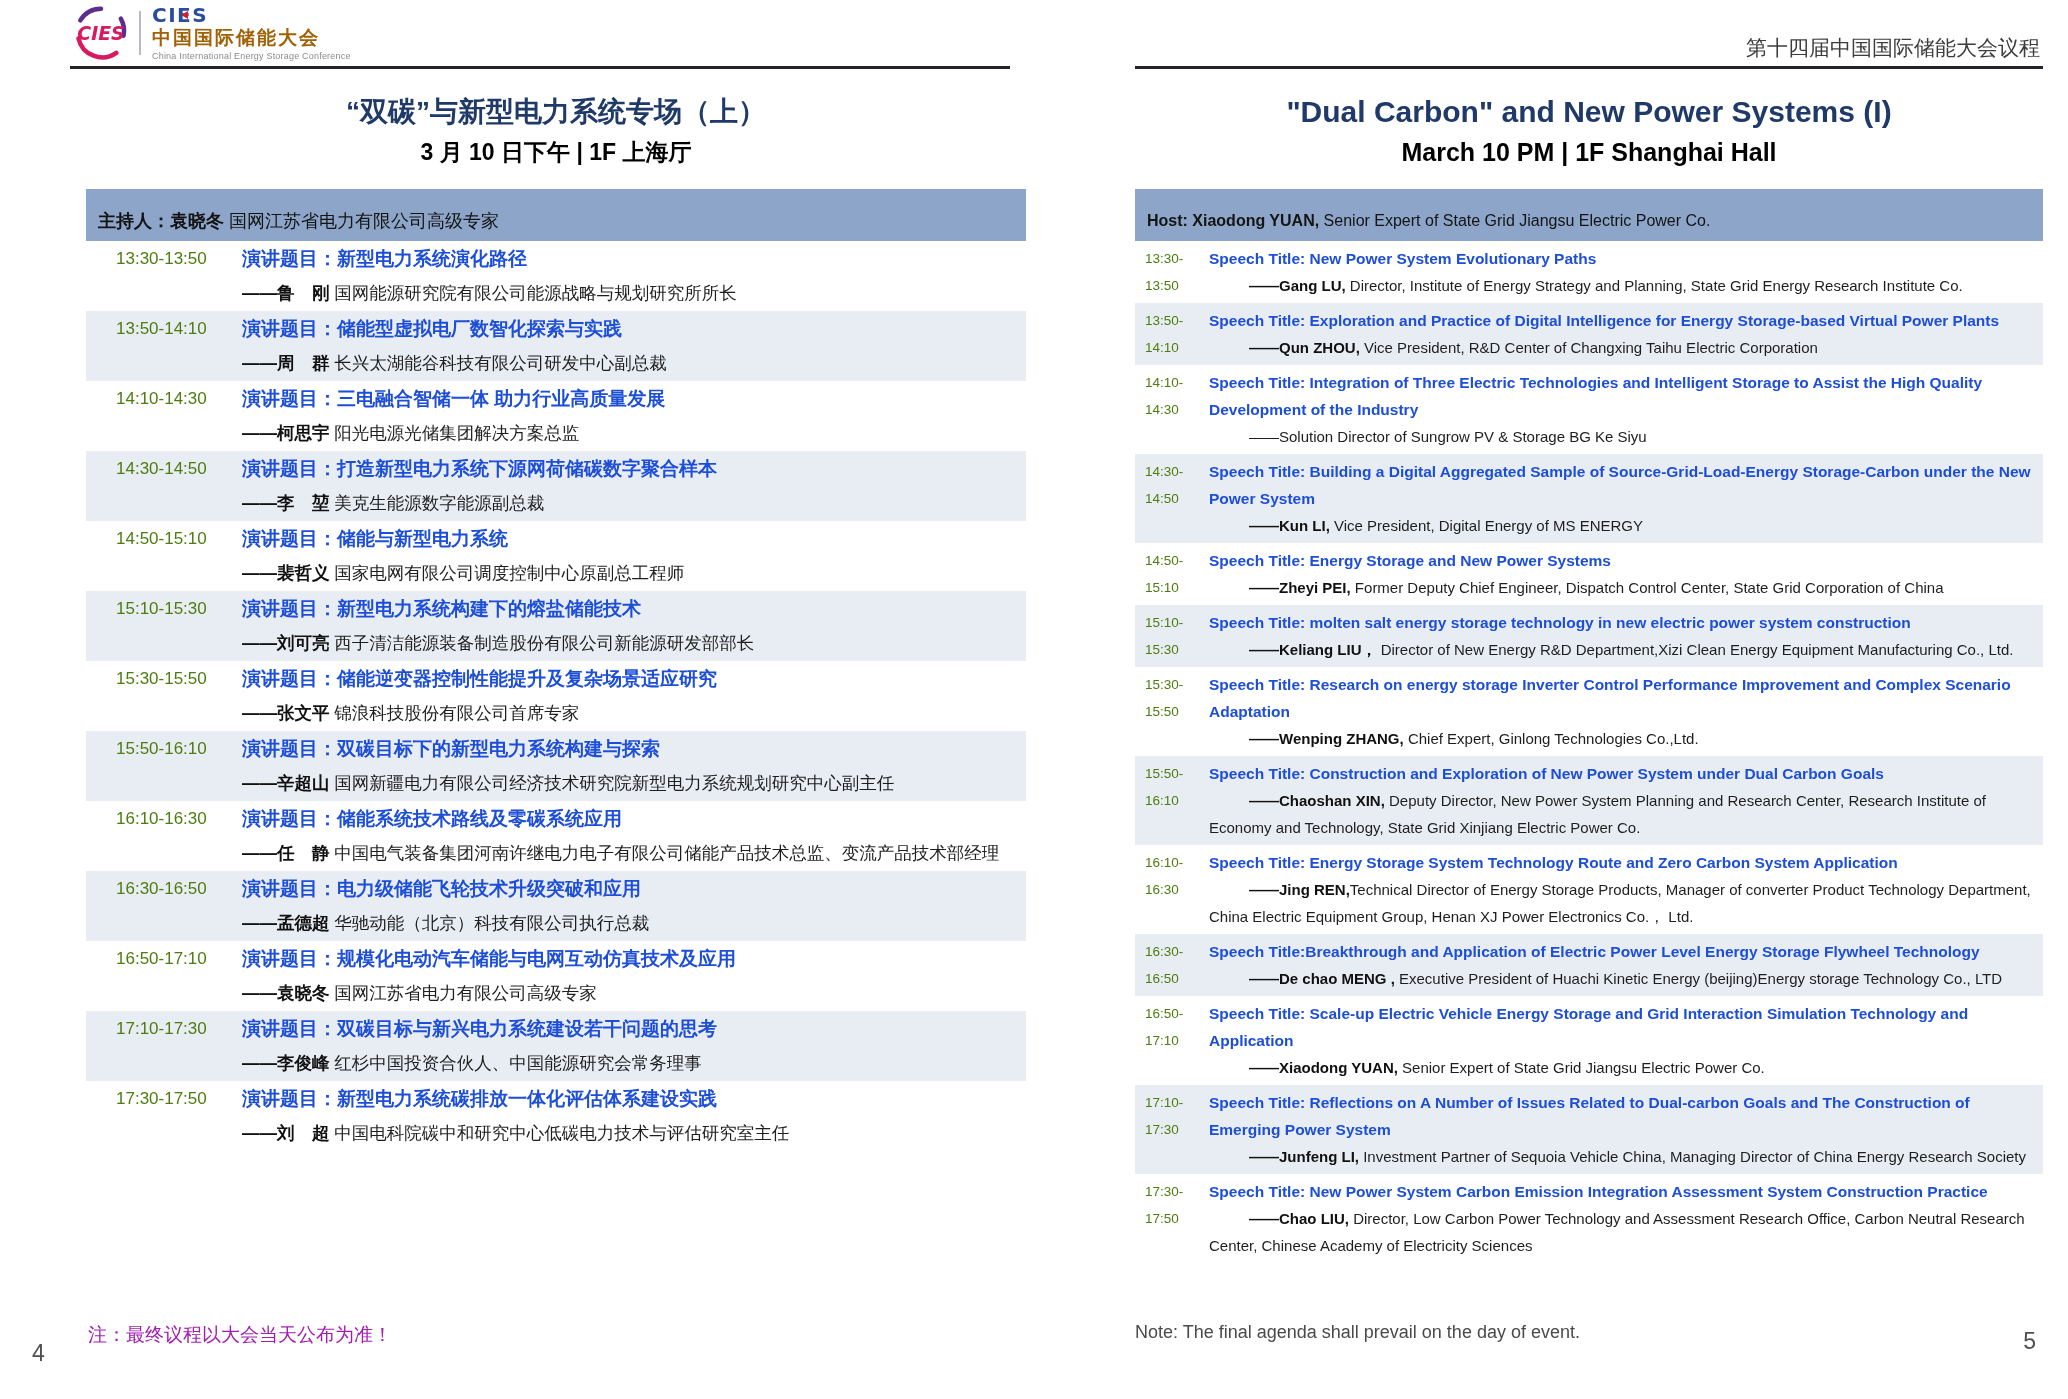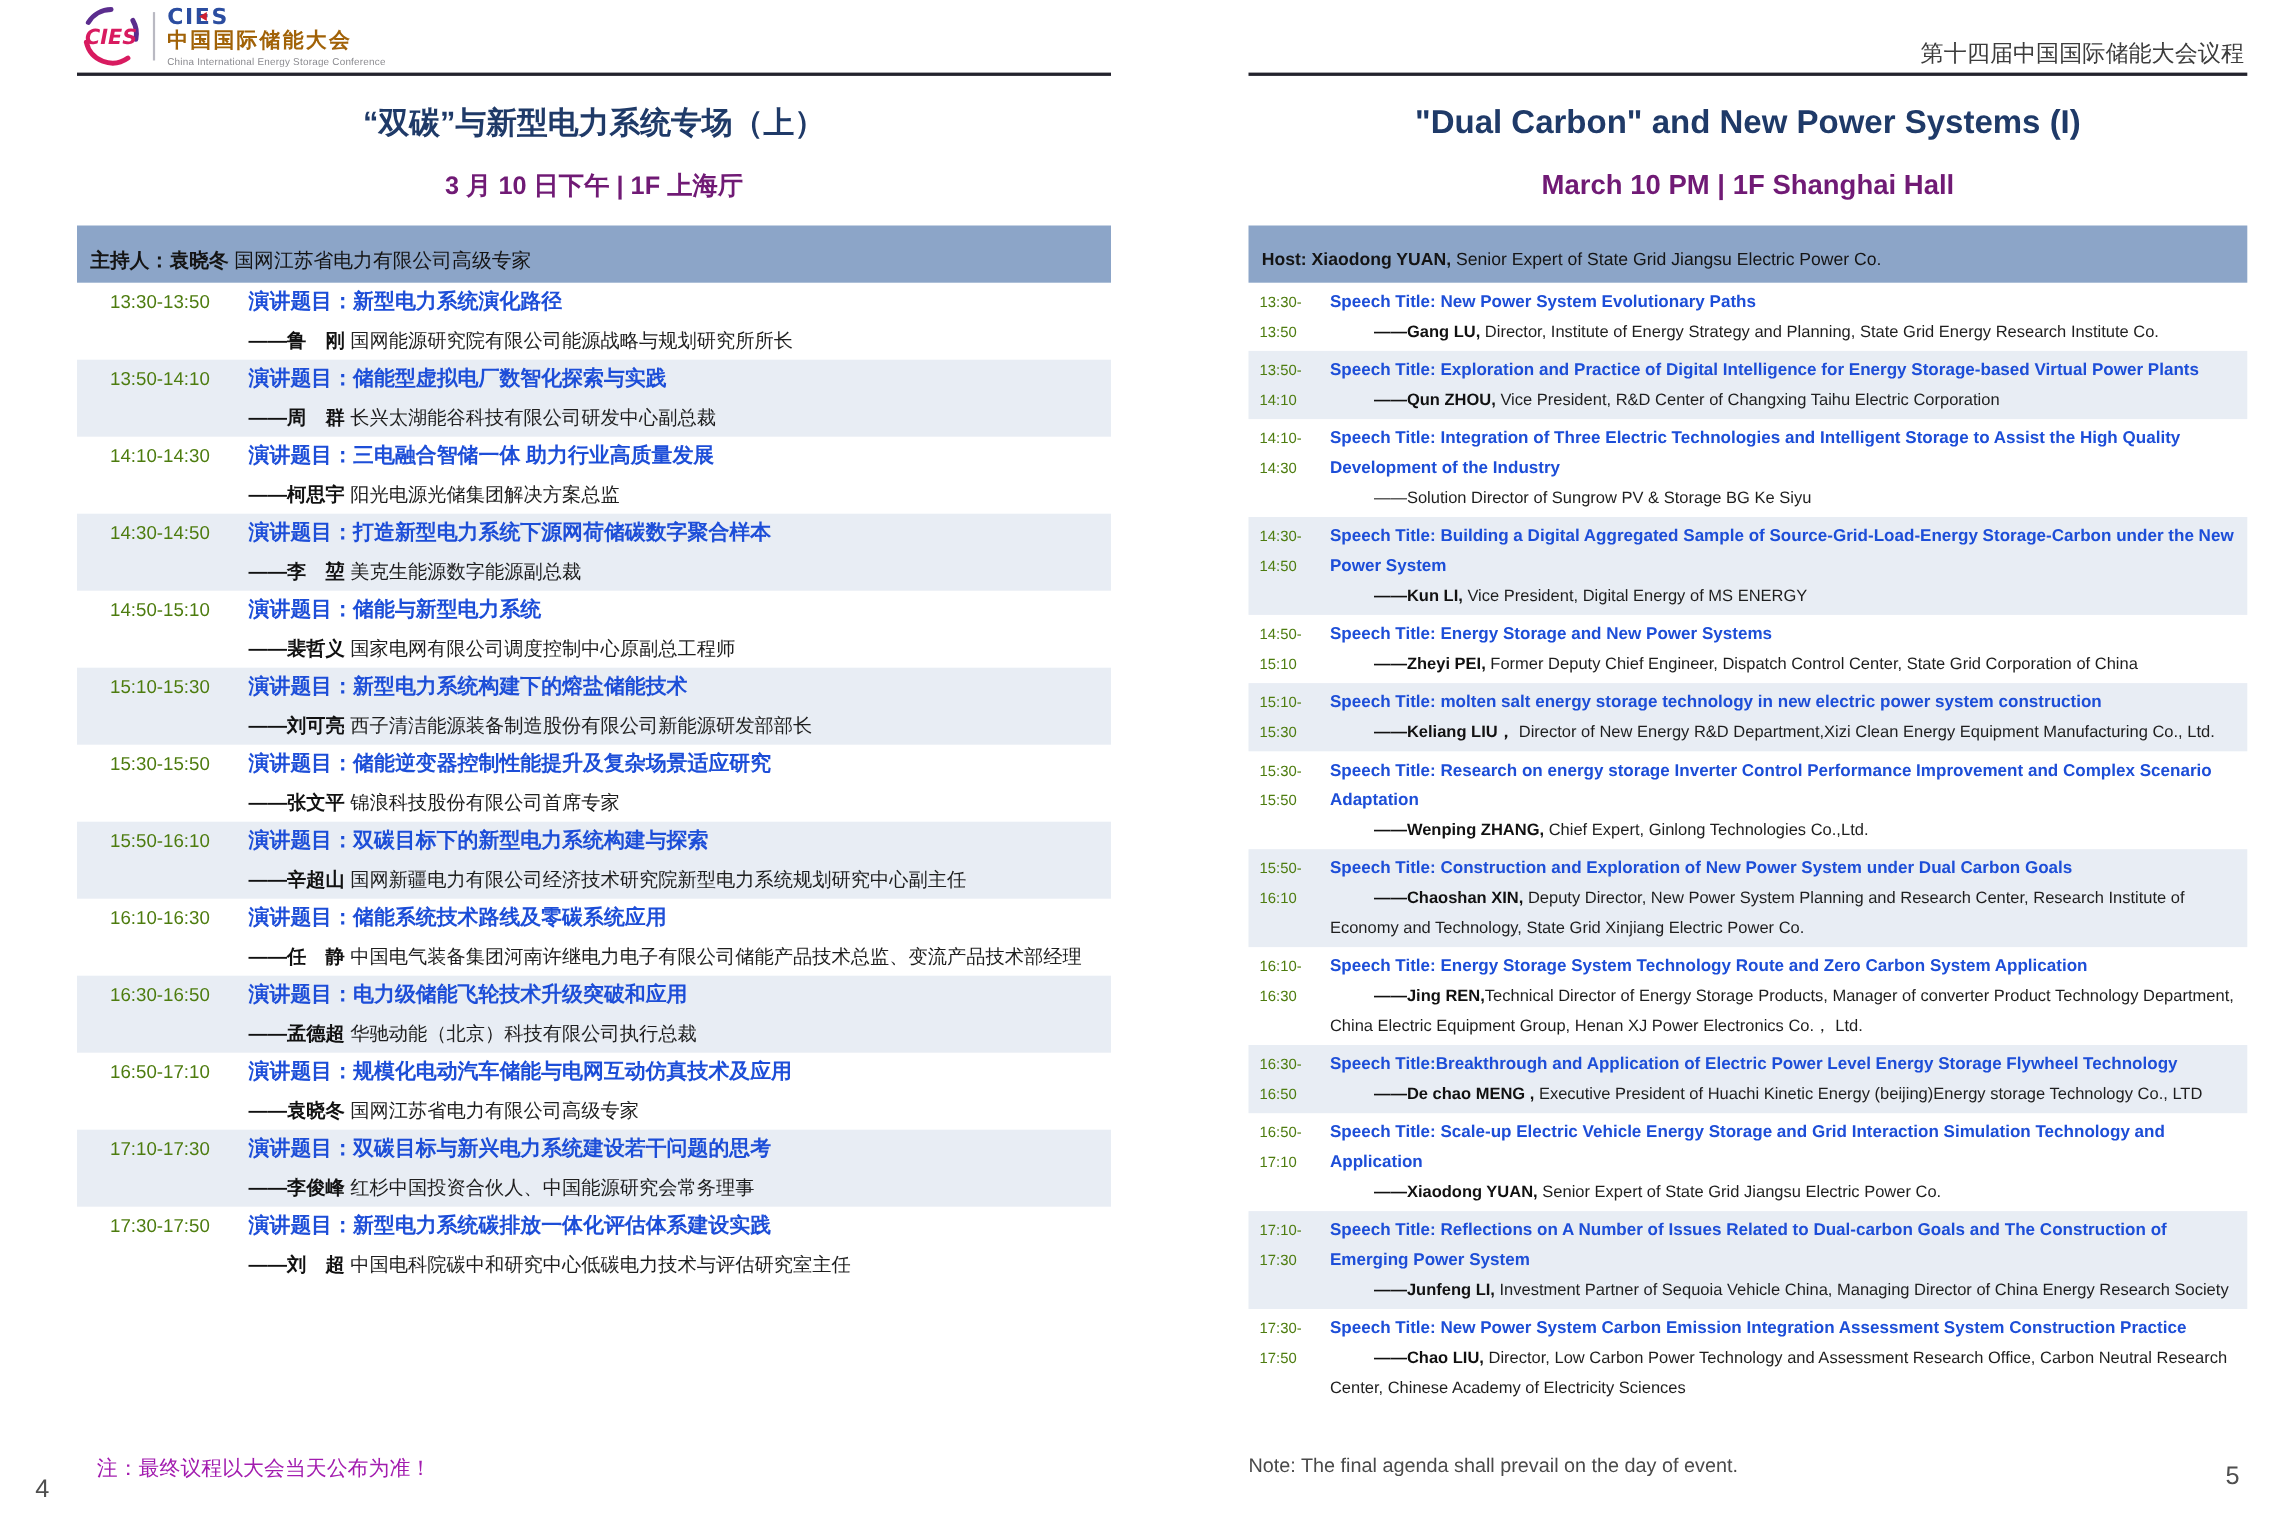--- a/index.html
+++ b/index.html
@@ -17,24 +17,24 @@
   .logo-wordmark .tri { position:absolute; left:29px; top:7px; width:0; height:0;
       border-top:4px solid transparent; border-bottom:4px solid transparent; border-right:7px solid #cf2030; }
   .logo-cn { font-size:19px; font-weight:700; color:#a16207; letter-spacing:2px; }
   .logo-sub { font-size:9px; color:#8b8b90; letter-spacing:0.2px; margin-top:2px; }
   .agenda-label { position:absolute; right:28px; top:34px; font-size:21px; color:#3c3c3c; }
   .rule { position:absolute; top:66px; height:3px; background:#23232d; }
   .rule-left { left:70px; width:940px; }
   .rule-right { left:1135px; width:908px; }
   
   .page { position:absolute; top:85px; }
-  .page-left { left:70px; width:940px; }
+  .page-left { left:86px; width:940px; }
   .page-right { left:1135px; width:908px; }
   .page h1 { margin:6px 0 0; text-align:center; color:#1f3a68; font-size:28px; line-height:42px; font-weight:700; }
-  .page h2 { margin:16px; text-align:center; color:#701a75; font-size:23px; line-height:38px; font-weight:700; }
+  .page h2 { margin:0; text-align:center; color:#000000; font-size:23px; line-height:38px; font-weight:700; }
   .page-right h1 { font-size:30px; }
   .page-right h2 { font-size:25px; }
   .host-band { margin-top:18px; background:#8ca5c8; padding:20px 10px 8px 12px; font-size:18px; line-height:24px; color:#141414; }
   .page-right .host-band { font-size:16px; }
   .bold { font-weight:700; }
   
   .rows { width:100%; }
   .agenda-row { display:flex; padding:1px 0; }
   .rows .agenda-row:nth-of-type(even) { background:#e8edf4; }
   .time { flex:0 0 156px; box-sizing:border-box; padding-left:30px; font-size:17px; color:#4d7c0f; line-height:34px; }

